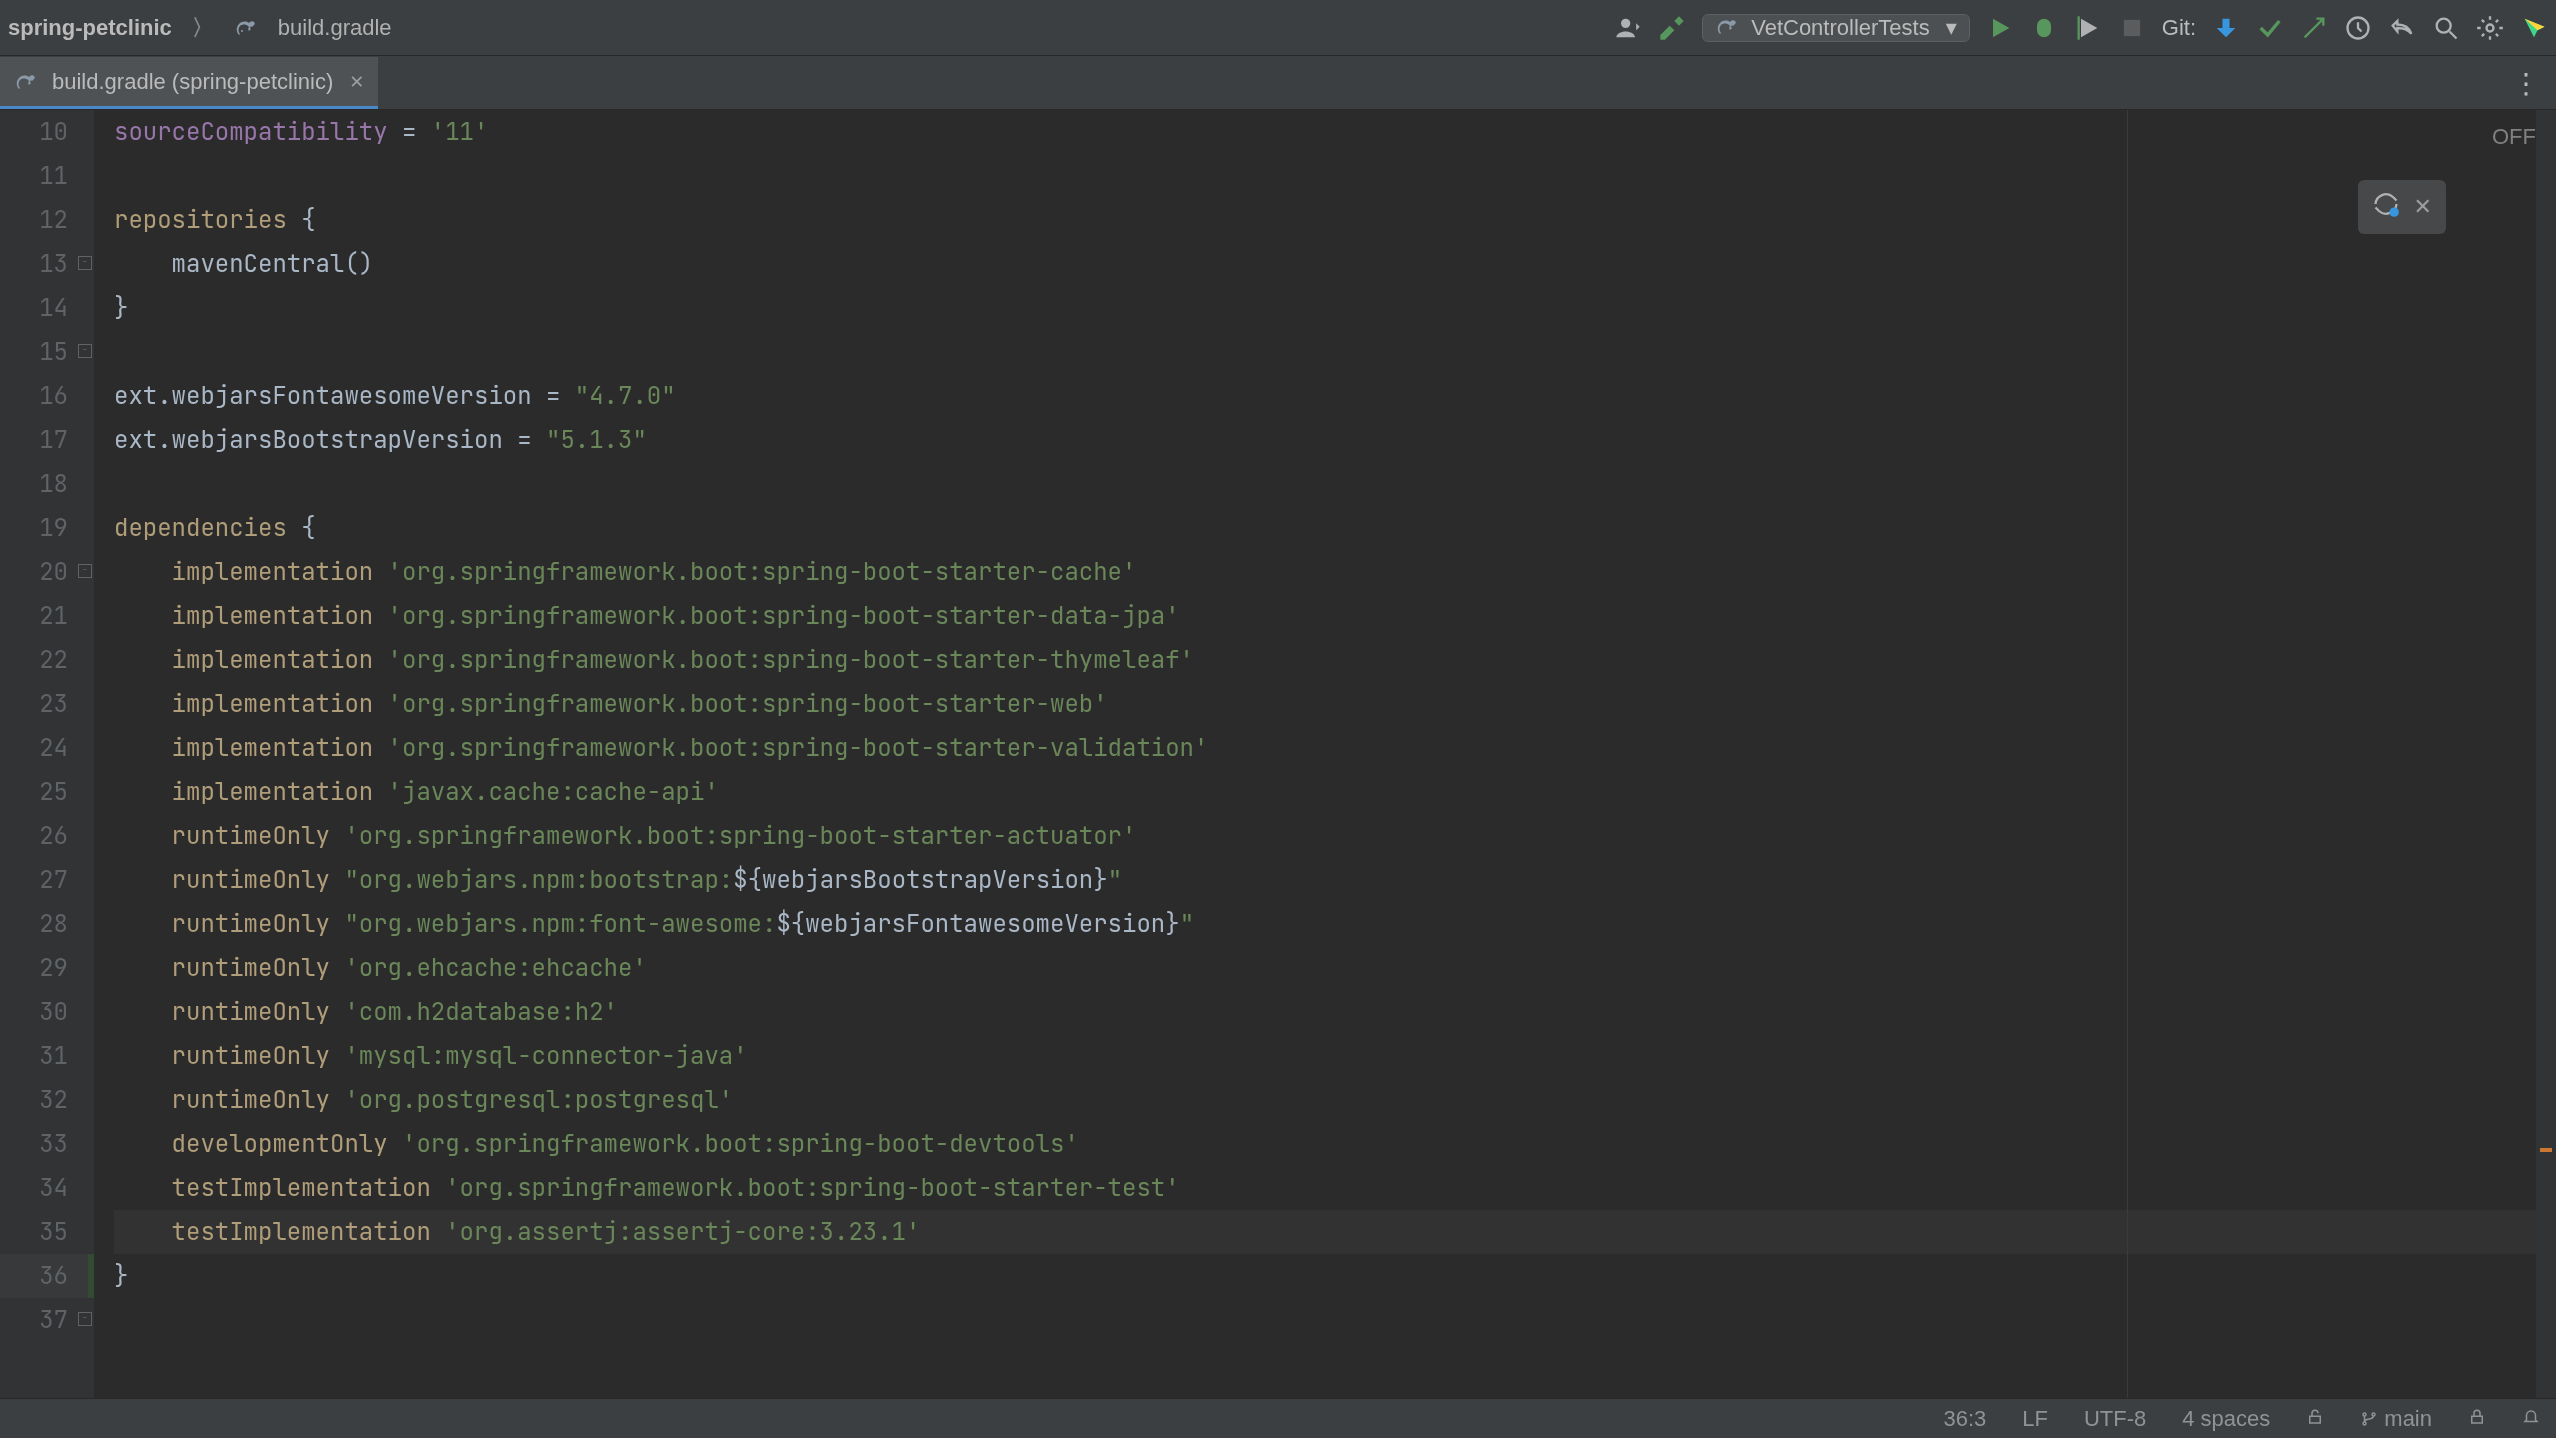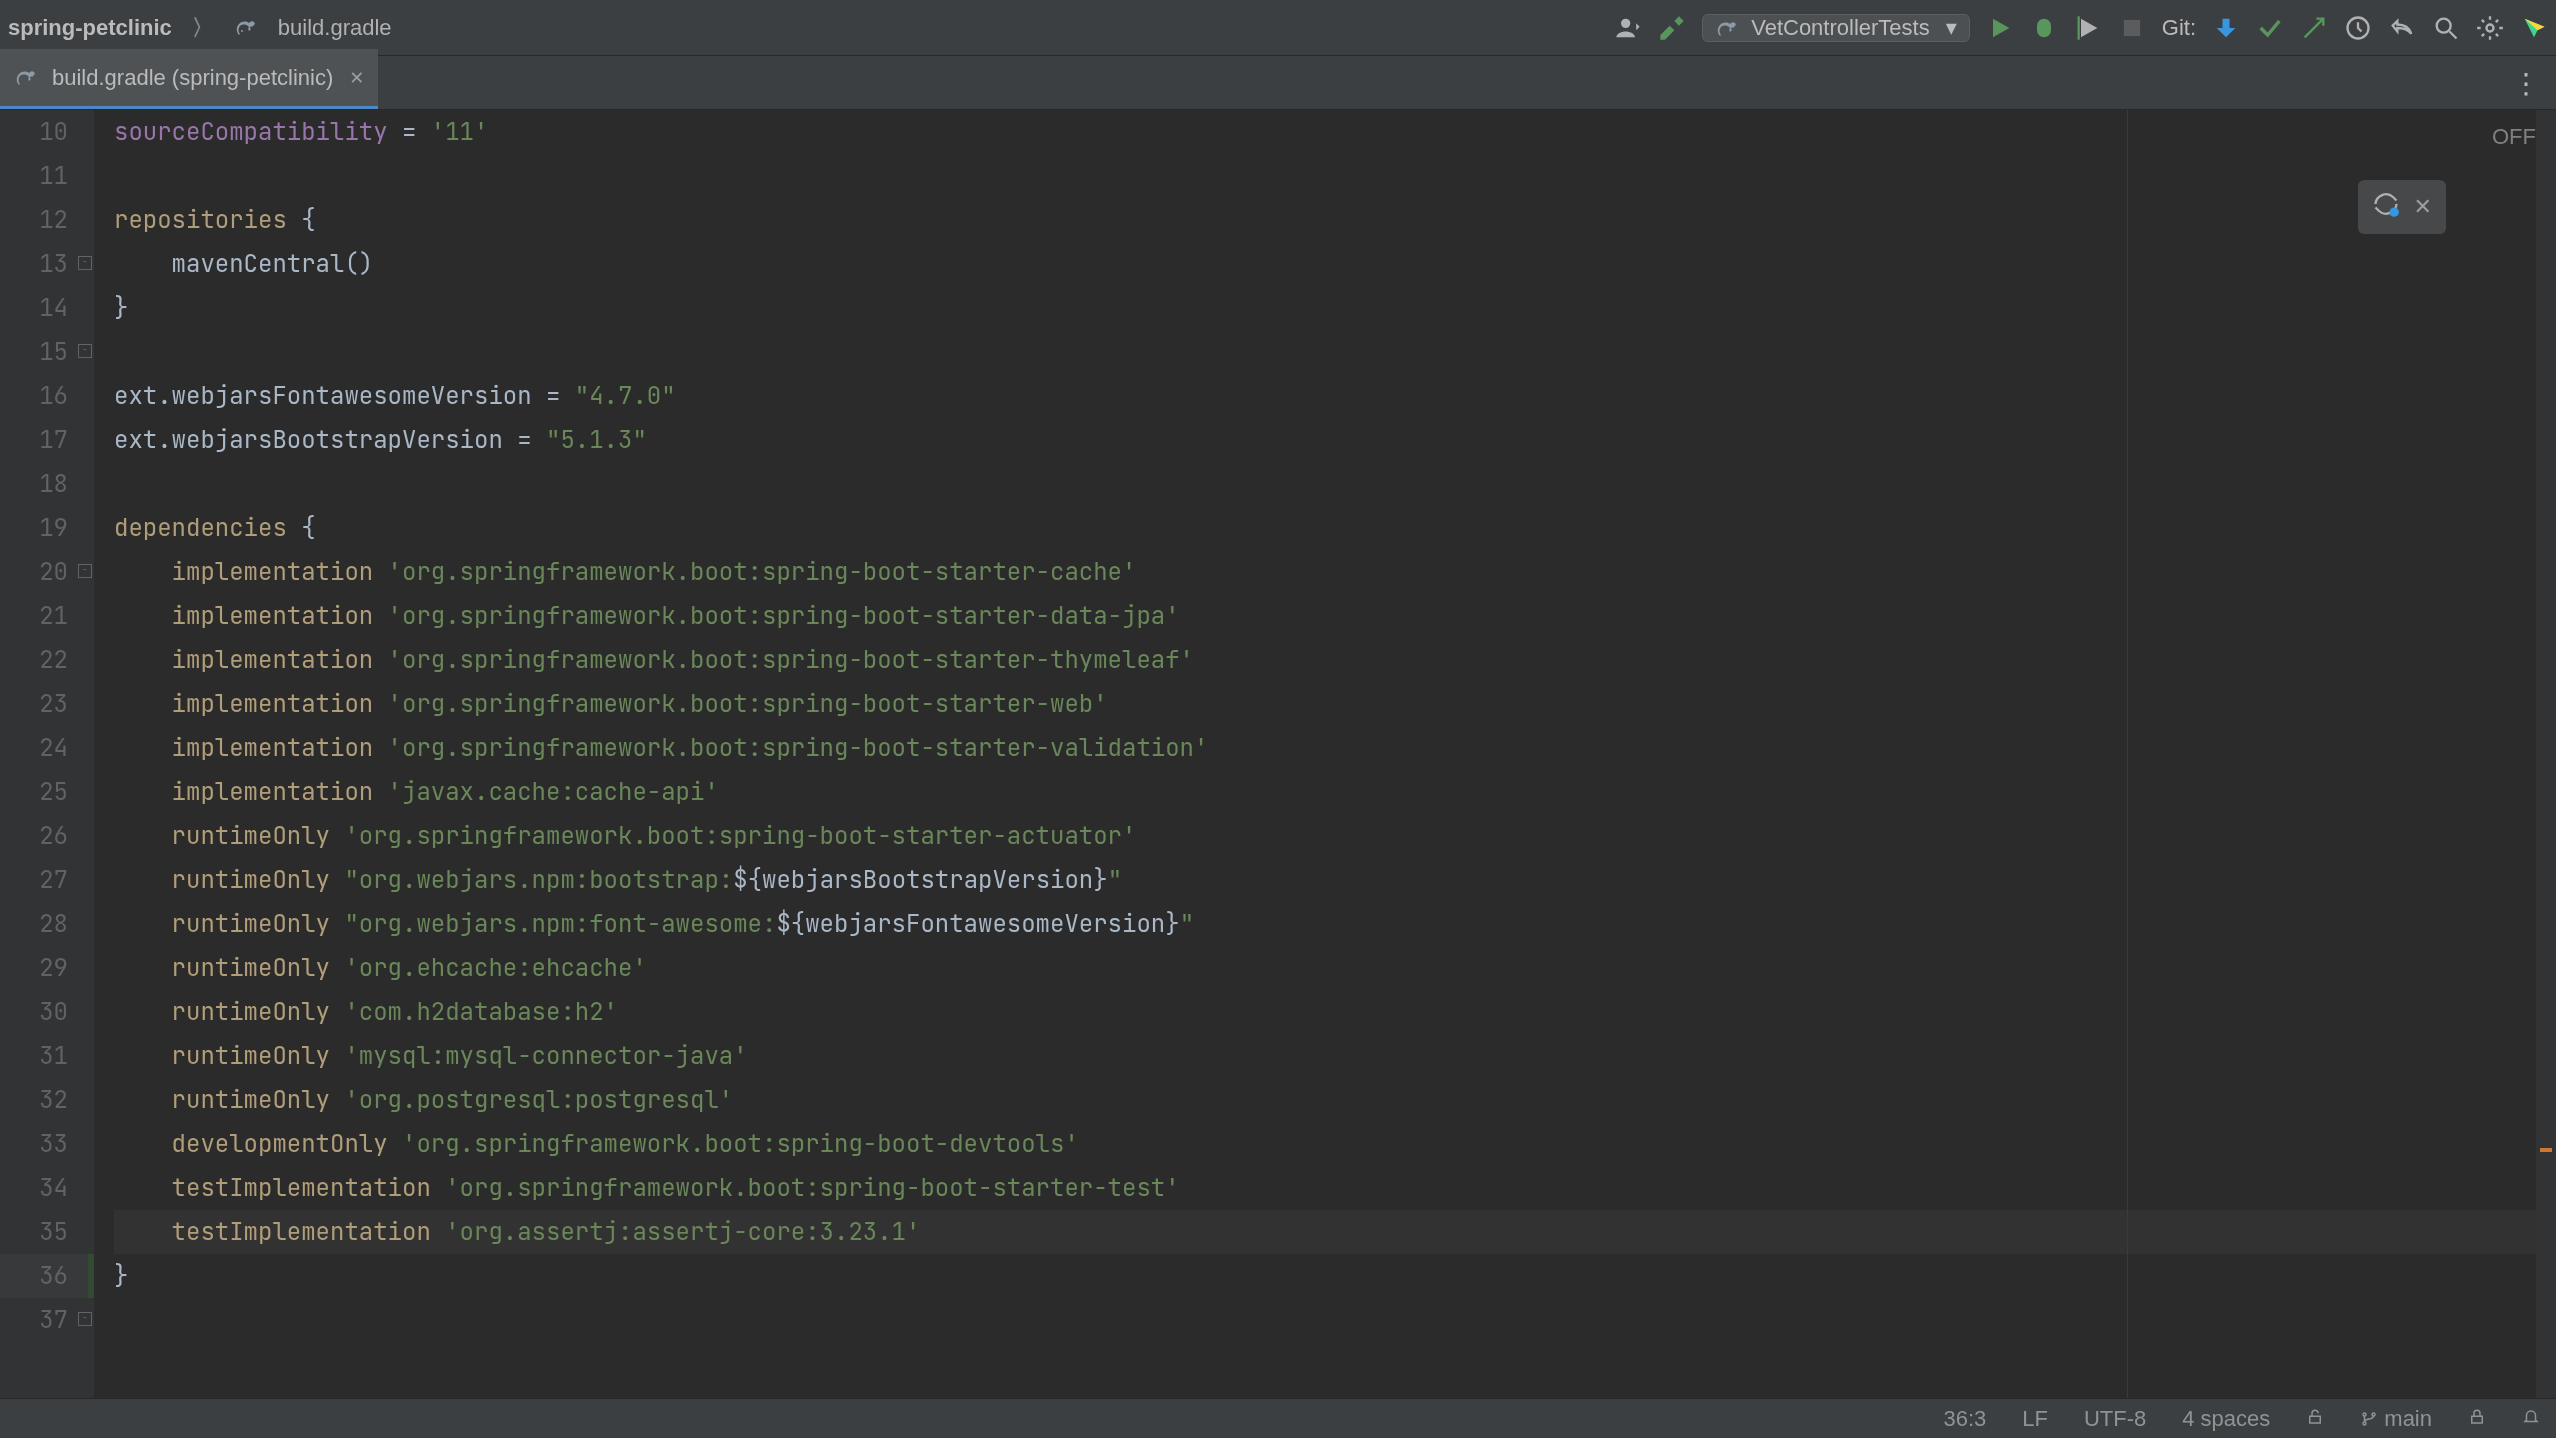--- a/index.html
+++ b/index.html
@@ -5,25 +5,25 @@
 *{margin:0;padding:0;box-sizing:border-box}
 body{width:2556px;height:1438px;background:#2b2b2b;font-family:'Segoe UI',Arial,sans-serif;color:#bbb;overflow:hidden;font-size:22px}
 .tb{height:56px;background:#3c3f41;display:flex;align-items:center;border-bottom:1px solid #282828;padding:0 8px}
 .bc{display:flex;align-items:center;gap:16px;font-weight:600;color:#bbb}
 .bc .sep{color:#888;margin:0 4px}
 .bc .cur{color:#b1b1b1;font-weight:400}
 .eleph{display:inline-block;width:24px;height:24px;margin-right:4px}
 .flex-sp{flex:1}
 .tb-r{display:flex;align-items:center;gap:16px}
 .ticon{width:28px;height:28px;display:inline-flex;align-items:center;justify-content:center;cursor:pointer}
-.rc{display:flex;align-items:flex-end;background:#4c5052;border:1px solid #5e6060;border-radius:6px;padding:0 12px;gap:8px;color:#bbb}
+.rc{display:flex;align-items:flex-start;background:#4c5052;border:1px solid #5e6060;border-radius:6px;padding:0 12px;gap:8px;color:#bbb}
 .rc .dd{margin-left:8px}
 .git-lbl{color:#bbb}
 .tabs{height:54px;background:#3c3f41;display:flex;align-items:flex-end;border-bottom:1px solid #282828}
-.tab{height:60px;background:#4e5254;display:flex;align-items:center;padding:0 14px;gap:10px;color:#bbb;border-bottom:3px solid #4a88c7}
+.tab{height:52px;background:#4e5254;display:flex;align-items:center;padding:0 14px;gap:10px;color:#bbb;border-bottom:3px solid #4a88c7}
 .tab .cl{color:#9d9d9d;font-size:18px;cursor:pointer;margin-left:6px}
 .tabs-r{margin-left:auto;display:flex;align-items:center;padding-right:16px;height:52px}
 .dots{color:#bbb;font-size:28px;cursor:pointer}
 .ed{position:relative;height:calc(1438px - 56px - 54px - 40px);display:flex;background:#2b2b2b}
 .gut{width:94px;background:#313335;text-align:right;padding-top:0;color:#606366;font-family:'JetBrains Mono','Consolas',monospace;font-size:24px;line-height:44px;user-select:none;position:relative}
 .gut .ln{padding-right:26px;height:44px}
 .fold{position:absolute;right:4px;top:0;width:14px;height:100%}
 .fold-m{position:absolute;width:14px;height:14px;border:1px solid #606366;color:#606366;font-size:10px;line-height:10px;text-align:center;background:#313335}
 .code{flex:1;font-family:'JetBrains Mono','Consolas',monospace;font-size:24px;line-height:44px;padding-left:20px;color:#a9b7c6;position:relative}
 .code .row{height:44px;white-space:pre}

